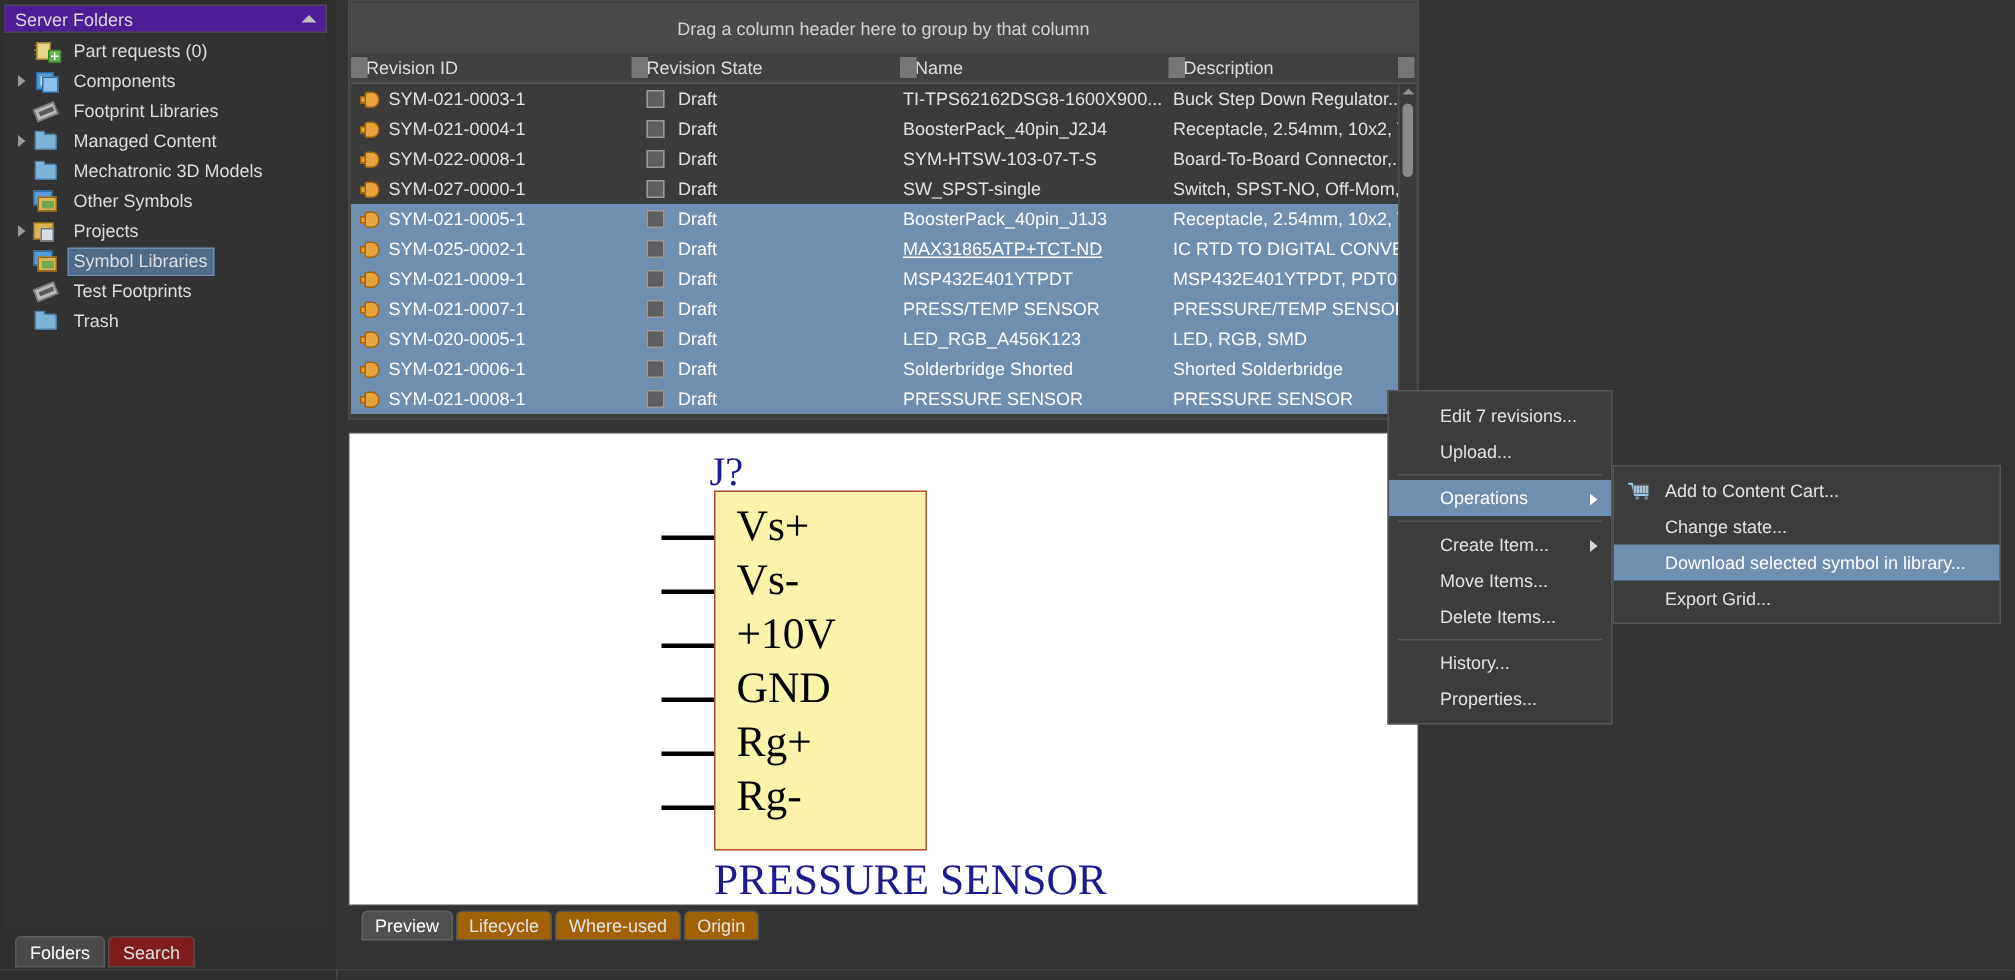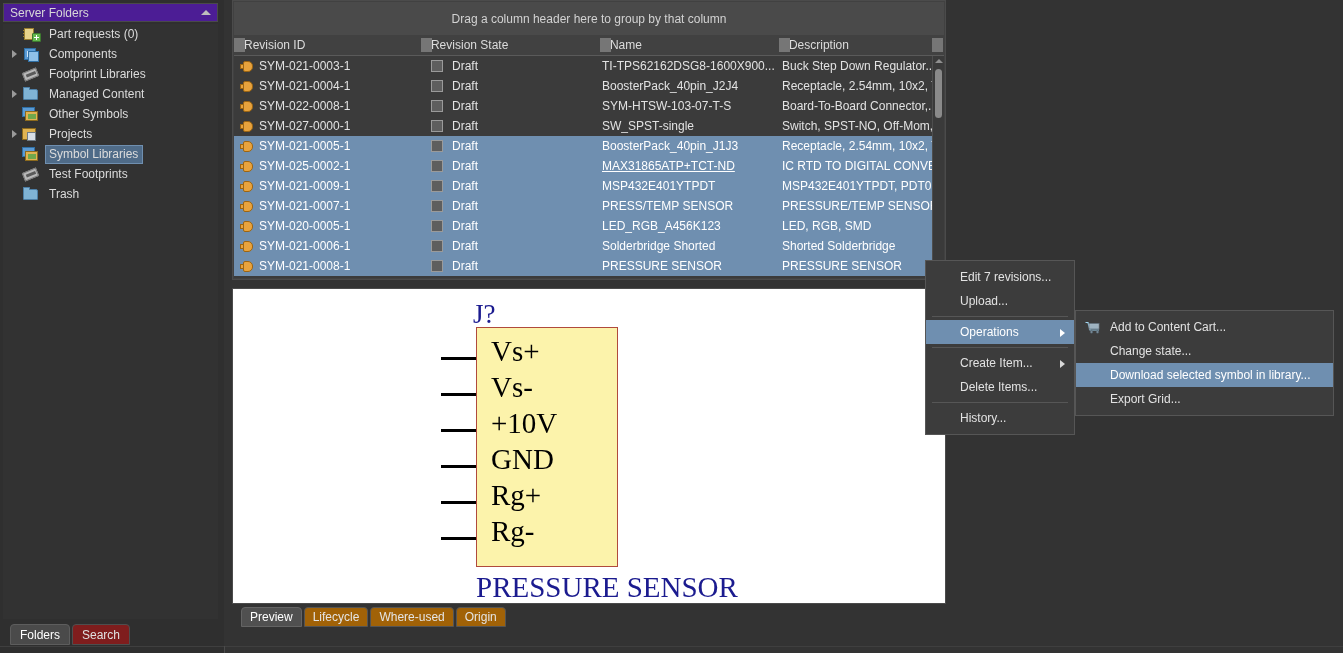--- a/index.html
+++ b/index.html
@@ -140,20 +140,27 @@
           <span class="tri"></span>
         </span>
         <span class="tree-icon">
           <span class="ic-folder"></span>
         </span>
         <span class="tree-label">Managed Content</span>
       </div>
       <div class="tree-row">
         <span class="expander"></span>
         <span class="tree-icon">
+          <span class="ic-folder"></span>
+        </span>
+        <span class="tree-label">Mechatronic 3D Models</span>
+      </div>
+      <div class="tree-row">
+        <span class="expander"></span>
+        <span class="tree-icon">
           <span class="ic-sym"></span>
           <span class="ic-sym2"></span>
         </span>
         <span class="tree-label">Other Symbols</span>
       </div>
       <div class="tree-row">
         <span class="expander">
           <span class="tri"></span>
         </span>
         <span class="tree-icon">
@@ -399,25 +406,31 @@
     <div class="mi hl">
       <span>Operations</span>
       <span class="arrow"></span>
     </div>
     <div class="msep"></div>
     <div class="mi">
       <span>Create Item...</span>
       <span class="arrow"></span>
     </div>
     <div class="mi">
+      <span>Move Items...</span>
+    </div>
+    <div class="mi">
       <span>Delete Items...</span>
     </div>
     <div class="msep"></div>
     <div class="mi">
       <span>History...</span>
+    </div>
+    <div class="mi">
+      <span>Properties...</span>
     </div>
   </div>
 <div id="sub-menu">
     <div class="mi">
       <span>
         <svg class="cart" viewBox="0 0 17 13" xmlns="http://www.w3.org/2000/svg">
           <path d="M0.5 1.5 H3 L5 9 H14" stroke="#9fd4ef" stroke-width="1.2" fill="none"></path>
           <rect x="4" y="2.5" width="10" height="5.5" fill="#b9c3cc" stroke="#60707d" stroke-width="0.8"></rect>
           <path d="M6 3.2 v4.6 M8 3.2 v4.6 M10 3.2 v4.6 M12 3.2 v4.6" stroke="#5a8aa5" stroke-width="0.6"></path>
           <circle cx="6.5" cy="11" r="1.3" fill="#7d8e9b" stroke="#4c5a64" stroke-width="0.6"></circle>

